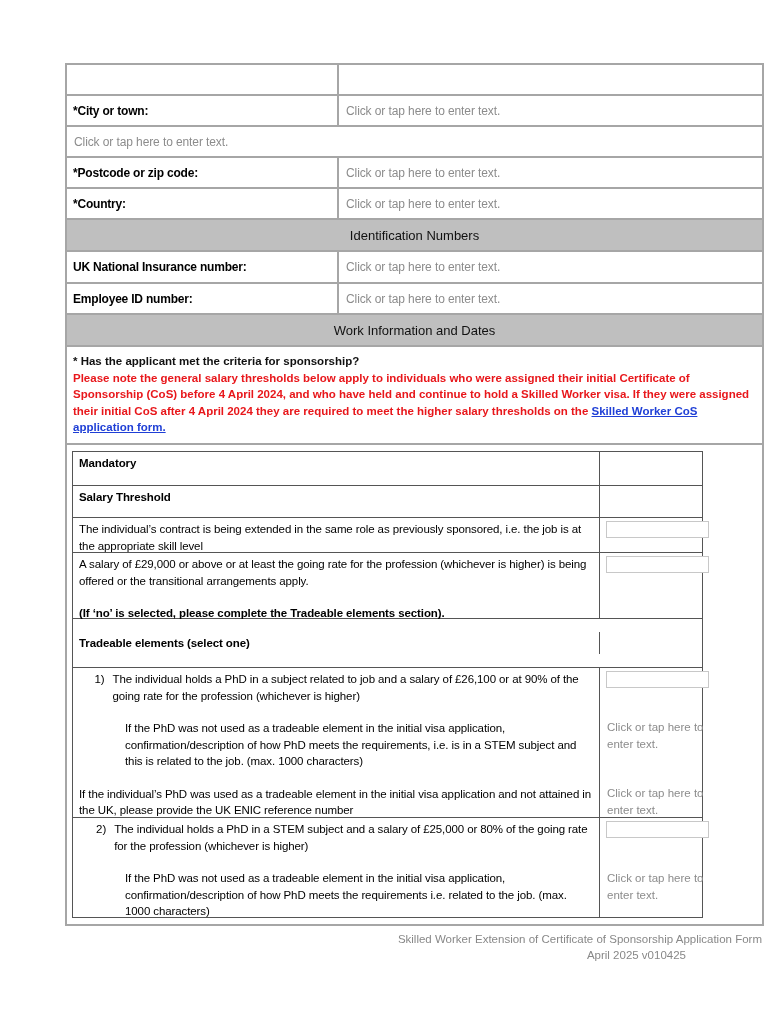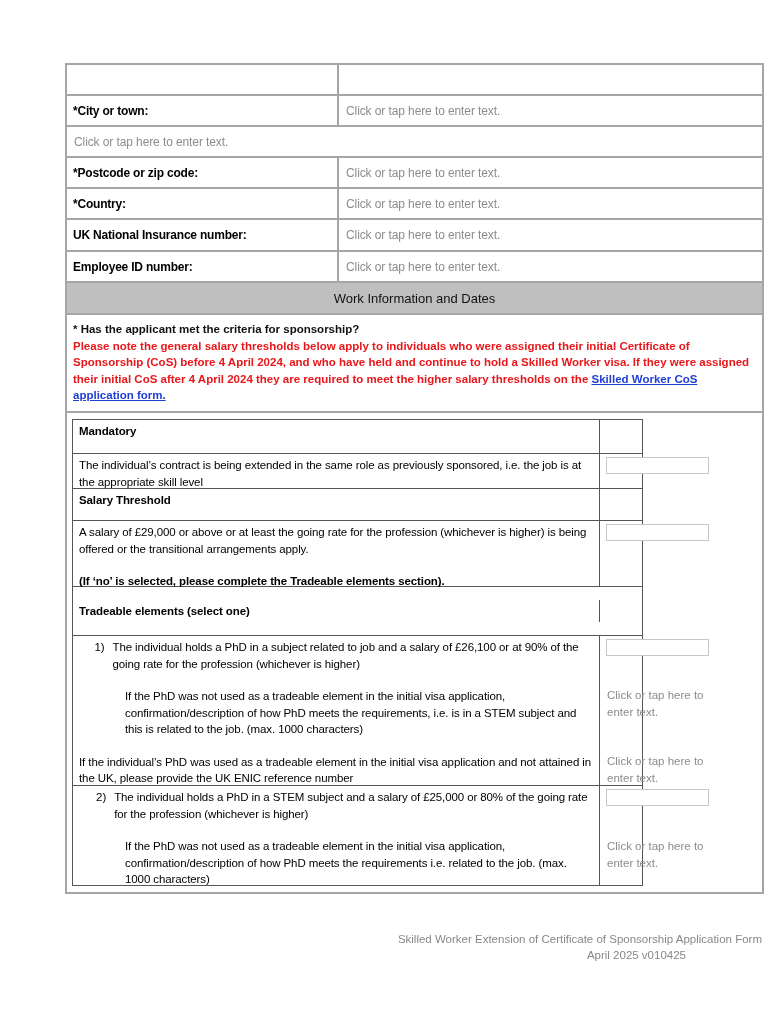--- a/index.html
+++ b/index.html
@@ -19,21 +19,21 @@
   .h29 { height: 31px; }
   .head { height: 32px; background: #bfbfbf; display: flex; align-items: center;
           justify-content: center; font-size: 13px; font-weight: normal; color: #111; }
 
   .info { padding: 6px 6px 6px 6px; font-size: 11.5px; line-height: 16.5px; }
   .info .q { font-weight: bold; color: #111; }
   .info .red { color: #e8171b; font-weight: bold; }
   .info a { color: #1f3fd6; font-weight: bold; text-decoration: underline; }
 
   .inner-wrap { padding: 6px 5px 6px 5px; }
-  .inner { border: 1.5px solid #555; box-sizing: border-box; width: 571px; }
+  .inner { border: 1.5px solid #555; box-sizing: border-box; width: 631px; }
   .irow { display: flex; border-bottom: 1.5px solid #555; box-sizing: border-box; }
   .irow:last-child { border-bottom: none; }
   .il { width: 527px; border-right: 1.5px solid #555; box-sizing: border-box;
         padding: 3px 6px; font-size: 11.5px; line-height: 16.5px; letter-spacing: -0.1px; }
   .ir { flex: 1; position: relative; padding: 3px 6px; box-sizing: border-box;
         font-size: 11.5px; color: #8c8c8c; }
   .bold { font-weight: bold; }
   .box { position: absolute; left: 6px; top: 3px; width: 103px; height: 17px;
          border: 1px solid #c8c8c8; box-sizing: border-box; background: #fff; }
   .ph { position: absolute; left: 7px; font-size: 11.5px; line-height: 16.5px; color: #8c8c8c; }
@@ -65,20 +65,21 @@
     <div class="row h29">
       <div class="cell-l">*Postcode or zip code:</div>
       <div class="cell-r">Click or tap here to enter text.</div>
     </div>
 
     <div class="row h29">
       <div class="cell-l">*Country:</div>
       <div class="cell-r">Click or tap here to enter text.</div>
     </div>
 
+    <div class="row head">Identification Numbers</div>
 
     <div class="row h29" style="height:32px;">
       <div class="cell-l">UK National Insurance number:</div>
       <div class="cell-r">Click or tap here to enter text.</div>
     </div>
 
     <div class="row h29">
       <div class="cell-l">Employee ID number:</div>
       <div class="cell-r">Click or tap here to enter text.</div>
     </div>
@@ -94,30 +95,30 @@
 
     <div class="row" style="display:block;">
       <div class="inner-wrap">
         <div class="inner">
 
           <div class="irow" style="height:34px;">
             <div class="il bold">Mandatory</div>
             <div class="ir"></div>
           </div>
 
+          <div class="irow" style="height:32px;">
+            <div class="il bold">Salary Threshold</div>
+            <div class="ir"></div>
+          </div>
+
           <div class="irow" style="height:35px;">
             <div class="il">The individual’s contract is being extended in the same role as previously sponsored, i.e. the job is at the appropriate skill level</div>
             <div class="ir">
               <div class="box"></div>
             </div>
-          </div>
-
-          <div class="irow" style="height:32px;">
-            <div class="il bold">Salary Threshold</div>
-            <div class="ir"></div>
           </div>
 
           <div class="irow" style="height:66px;">
             <div class="il">
               <div>A salary of £29,000 or above or at least the going rate for the profession (whichever is higher) is being offered or the transitional arrangements apply.</div>
               <div style="height:16px;"></div>
               <div class="bold">(If ‘no’ is selected, please complete the Tradeable elements section).</div>
             </div>
             <div class="ir">
               <div class="box"></div>

